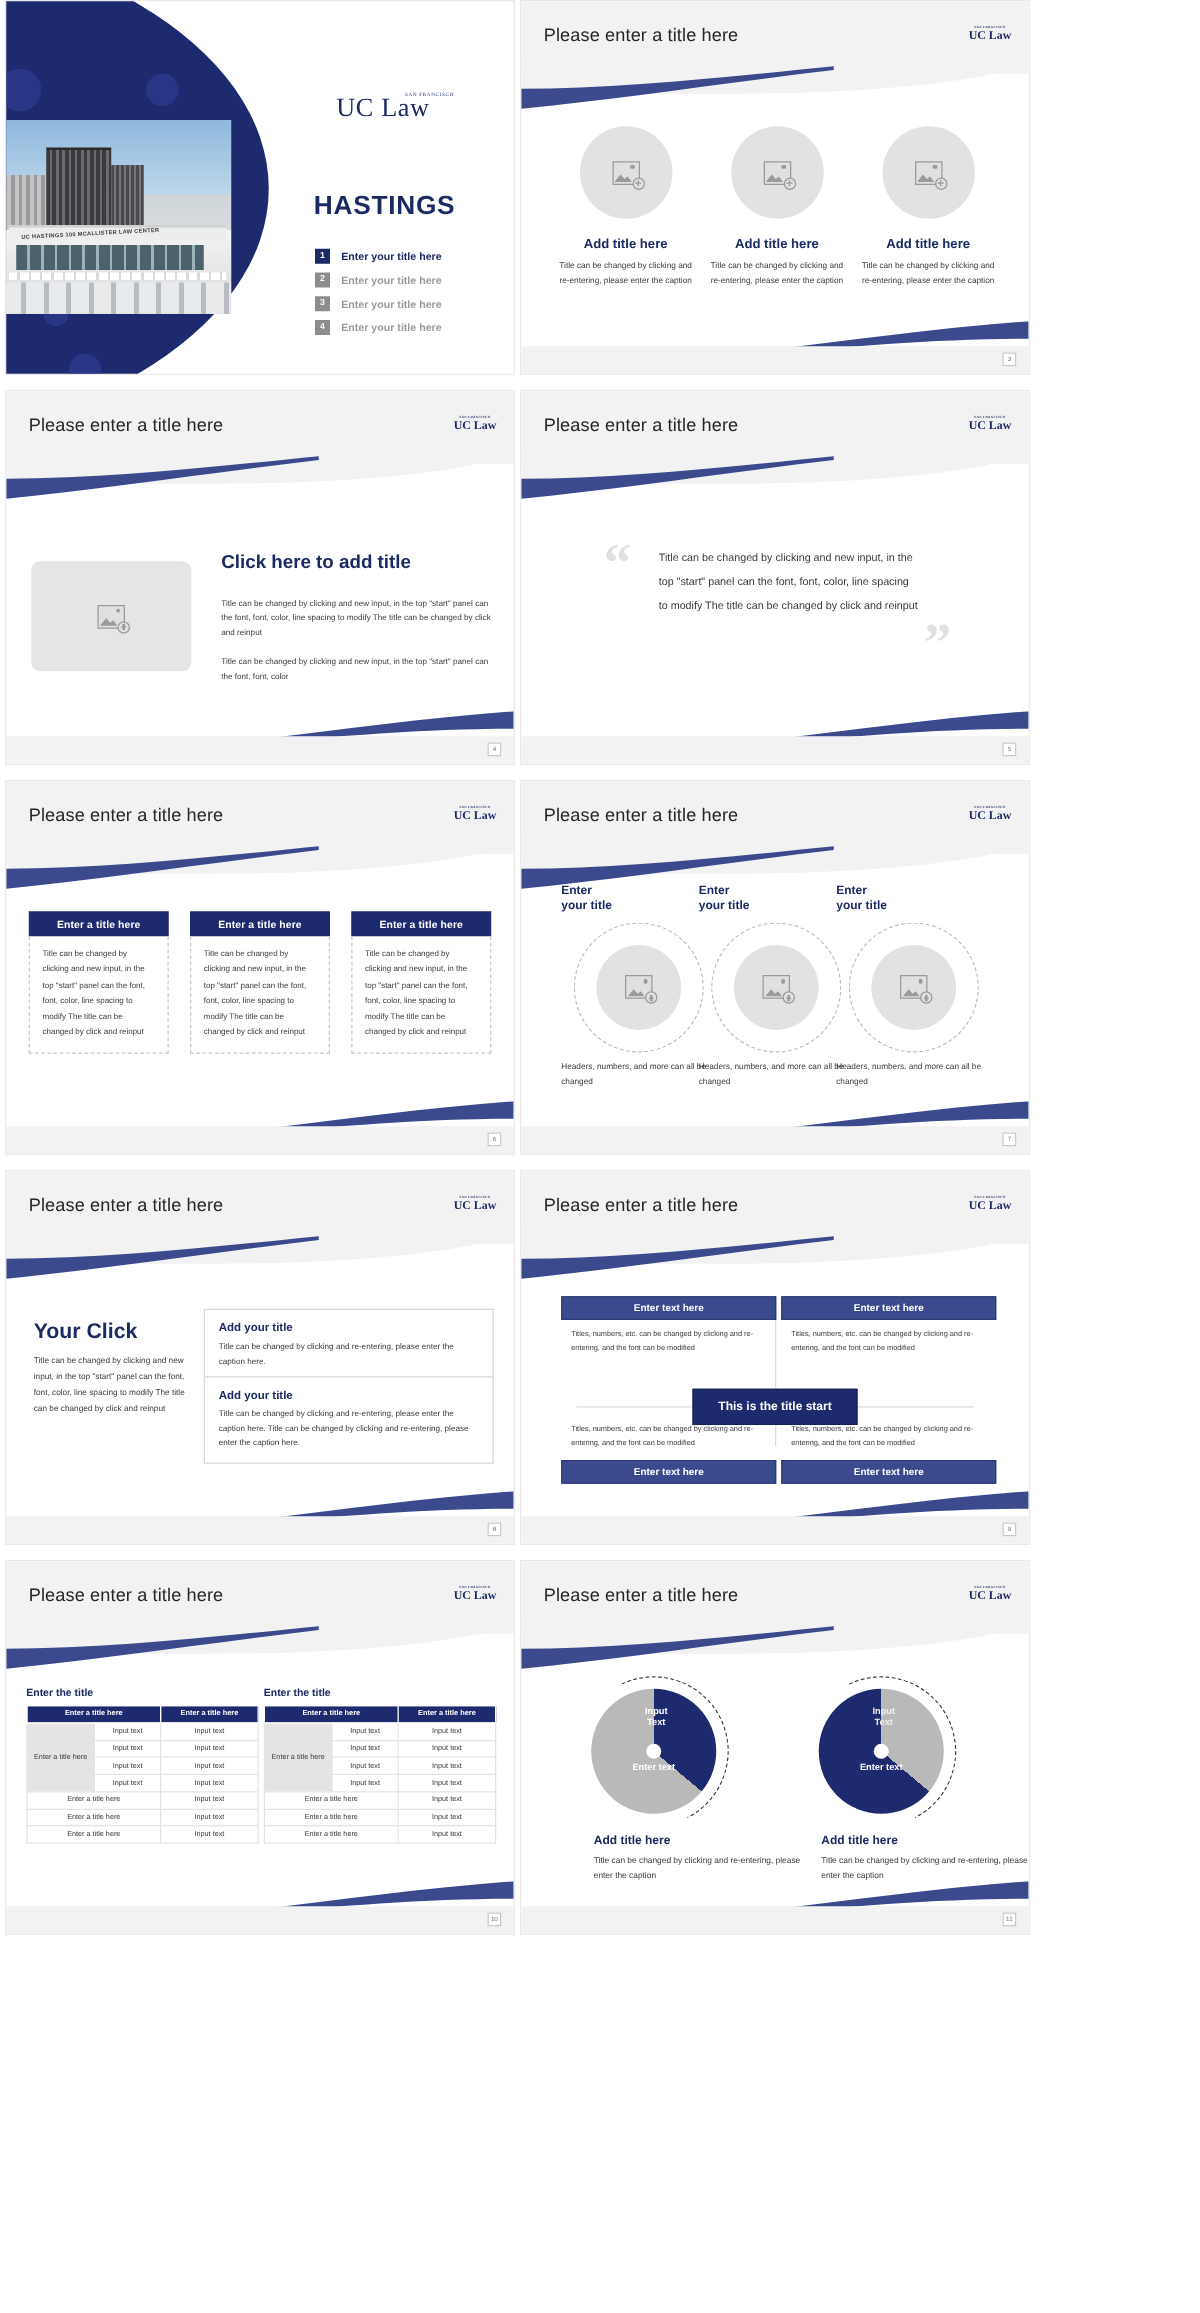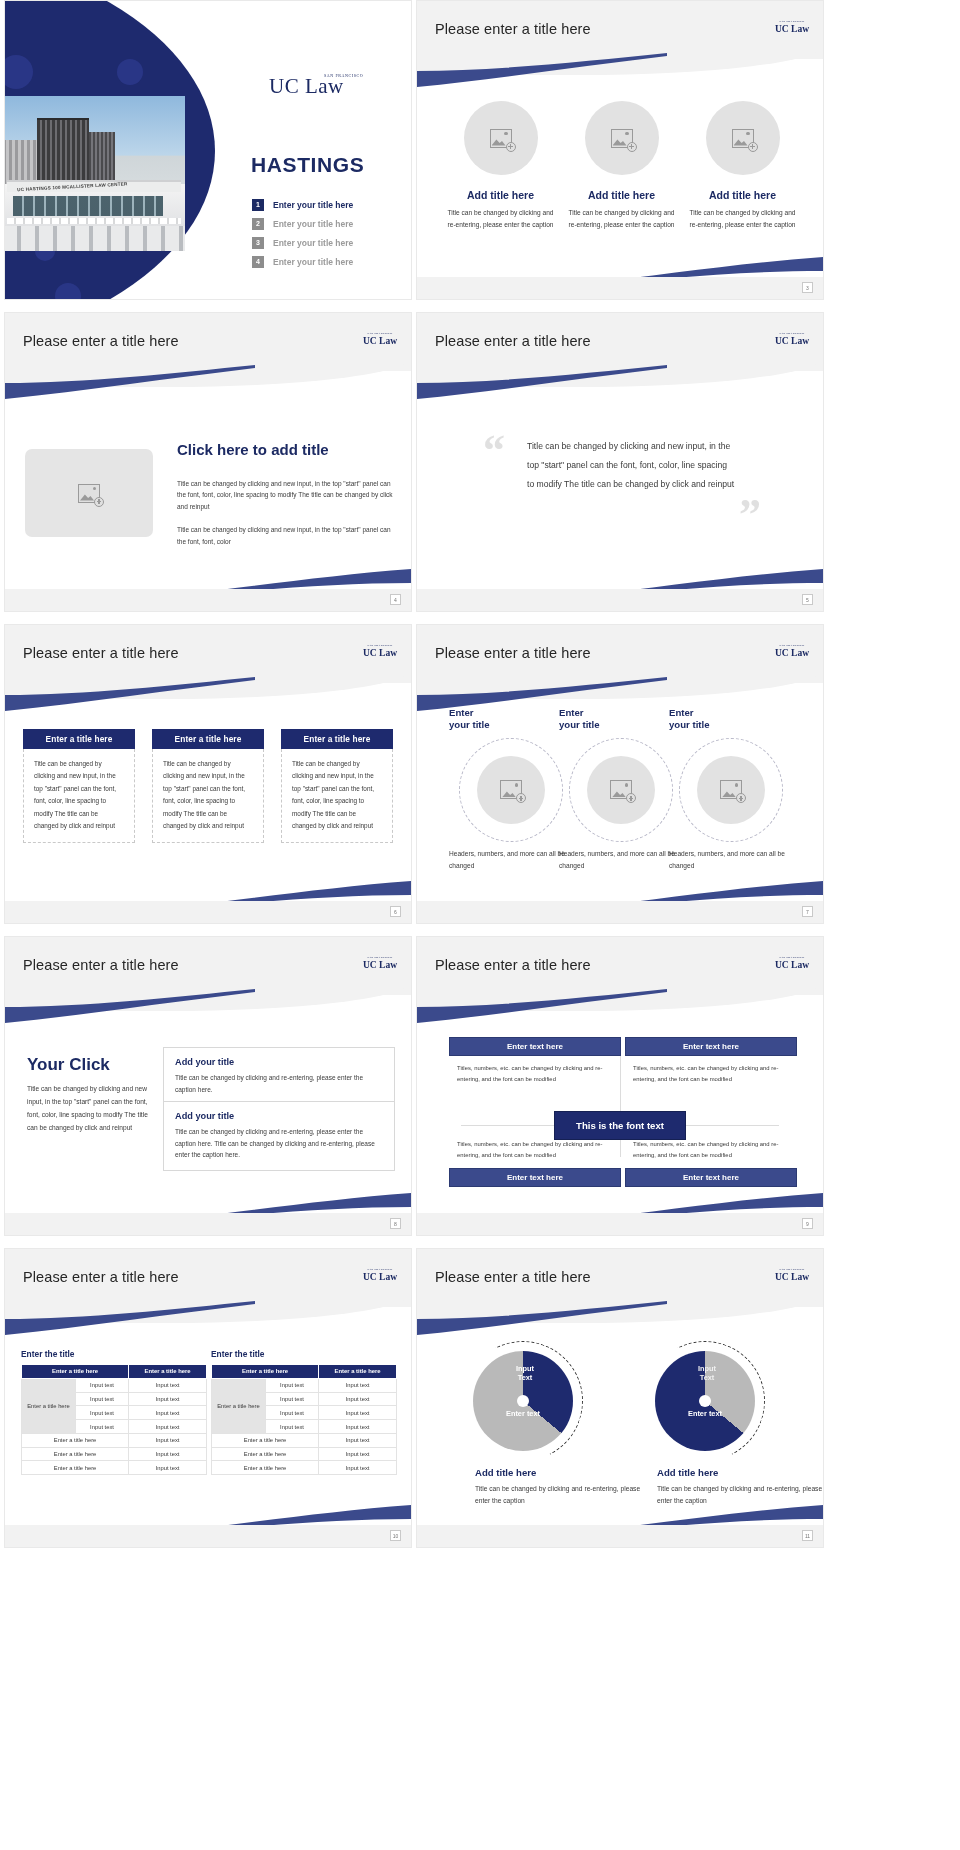--- a/index.html
+++ b/index.html
@@ -576,21 +576,21 @@
     </div>
     <div class="s9-cell" style="left:32px; top:195px;">
       <div class="s9-txt">Titles, numbers, etc. can be changed by clicking and re-entering, and the font can be modified</div>
       <div class="s9-bar">Enter text here</div>
     </div>
     <div class="s9-cell" style="left:208px; top:195px;">
       <div class="s9-txt">Titles, numbers, etc. can be changed by clicking and re-entering, and the font can be modified</div>
       <div class="s9-bar">Enter text here</div>
     </div>
 
-    <div class="s9-center">This is the font text</div>
+    <div class="s9-center">This is the title start</div>
 
     <svg class="botswoosh" viewBox="0 0 240 30">
       <path d="M240 0 L240 14 C160 14 70 22 0 30 L0 27 C85 17 160 6 240 0 Z" fill="#3b4a8c"></path>
     </svg>
     <div class="footband"></div>
     <div class="pagenum">9</div>
   </div>
 
   <div class="slide">
     <div class="hdrband"></div>

